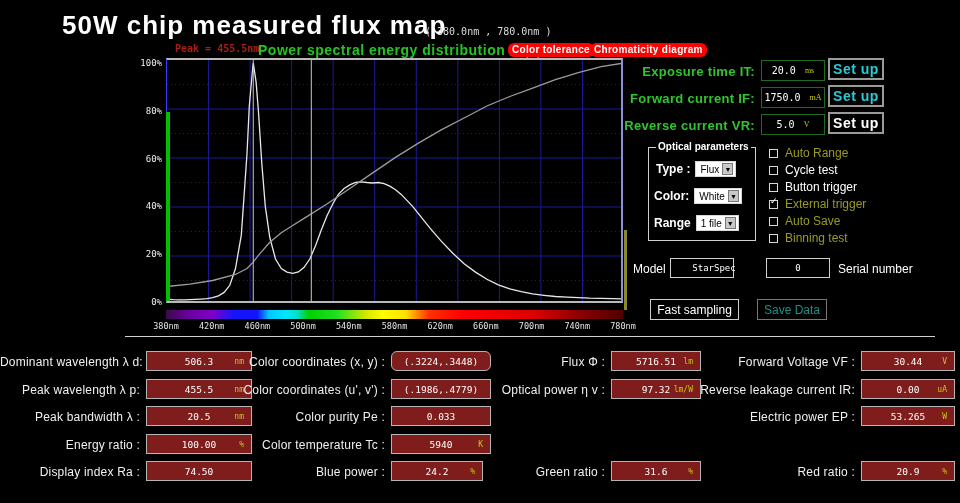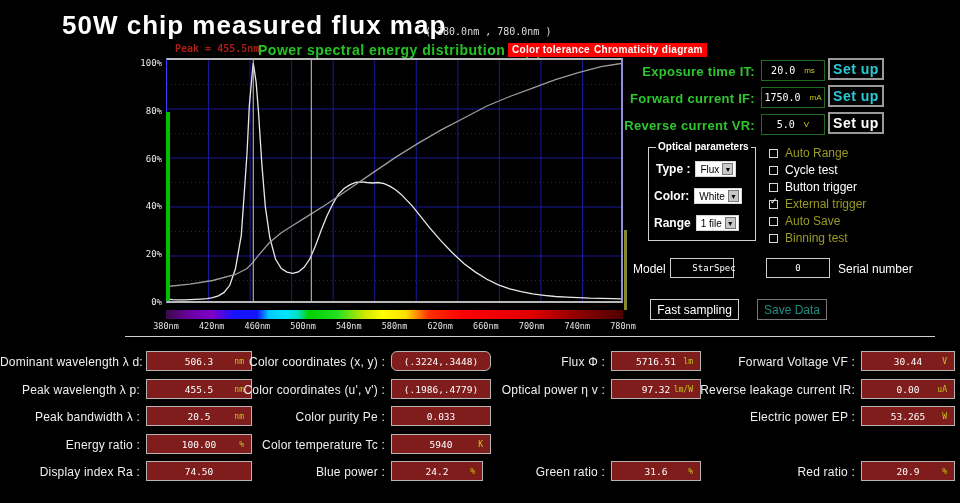--- a/index.html
+++ b/index.html
@@ -26,21 +26,21 @@
     left:175px; top:43px; font-size:10px; color:#aa1e14;
     font-family:"DejaVu Sans Mono", monospace; font-weight:bold; white-space:nowrap;
   }
   #chart-heading {
     left:258px; top:42px; font-size:14px; color:#22c522; font-weight:bold;
     white-space:nowrap; letter-spacing:.5px;
   }
   .redbtn {
     top:43px; height:14px; background:#fc0303; color:#fff;
     font-size:10px; font-weight:bold; line-height:14px; padding:0 4px;
-    white-space:nowrap; letter-spacing:.3px;
+    white-space:nowrap; letter-spacing:.3px;border-radius:6px;
   }
   #btn-color-tolerance { left:508px; }
   #btn-chromaticity { left:590px; }
 
   
   #chart-wrap { left:120px; top:58px; width:510px; height:252px; }
   #plot {
     position:absolute; left:46px; top:0px; width:457px; height:245px;
     background:#000;
     border-top:2px solid #b9b9b9;
@@ -81,21 +81,21 @@
   }
   .valbox {
     border:1px solid #1f6b1f; background:#000; height:21px;
     display:flex; align-items:center; justify-content:center; gap:9px;
     padding:0 5px;
   }
   .valbox .v {
     color:#fff; font-size:10px; font-family:"DejaVu Sans Mono", monospace;
   }
   .valbox .u {
-    color:#c8c818; font-size:8px; font-family:Liberation Sans, sans-serif;
+    color:#c8c818; font-size:8px; font-family:Liberation Serif, serif;
   }
   .setup {
     border:2px solid #9a9a9a; background:#000; height:22px; width:56px;
     font-size:14px; font-weight:bold; line-height:18px; text-align:center;
     letter-spacing:.5px;
   }
   .setup.cy { color:#29c9d6; }
   .setup.wh { color:#ffffff; }
 
   

